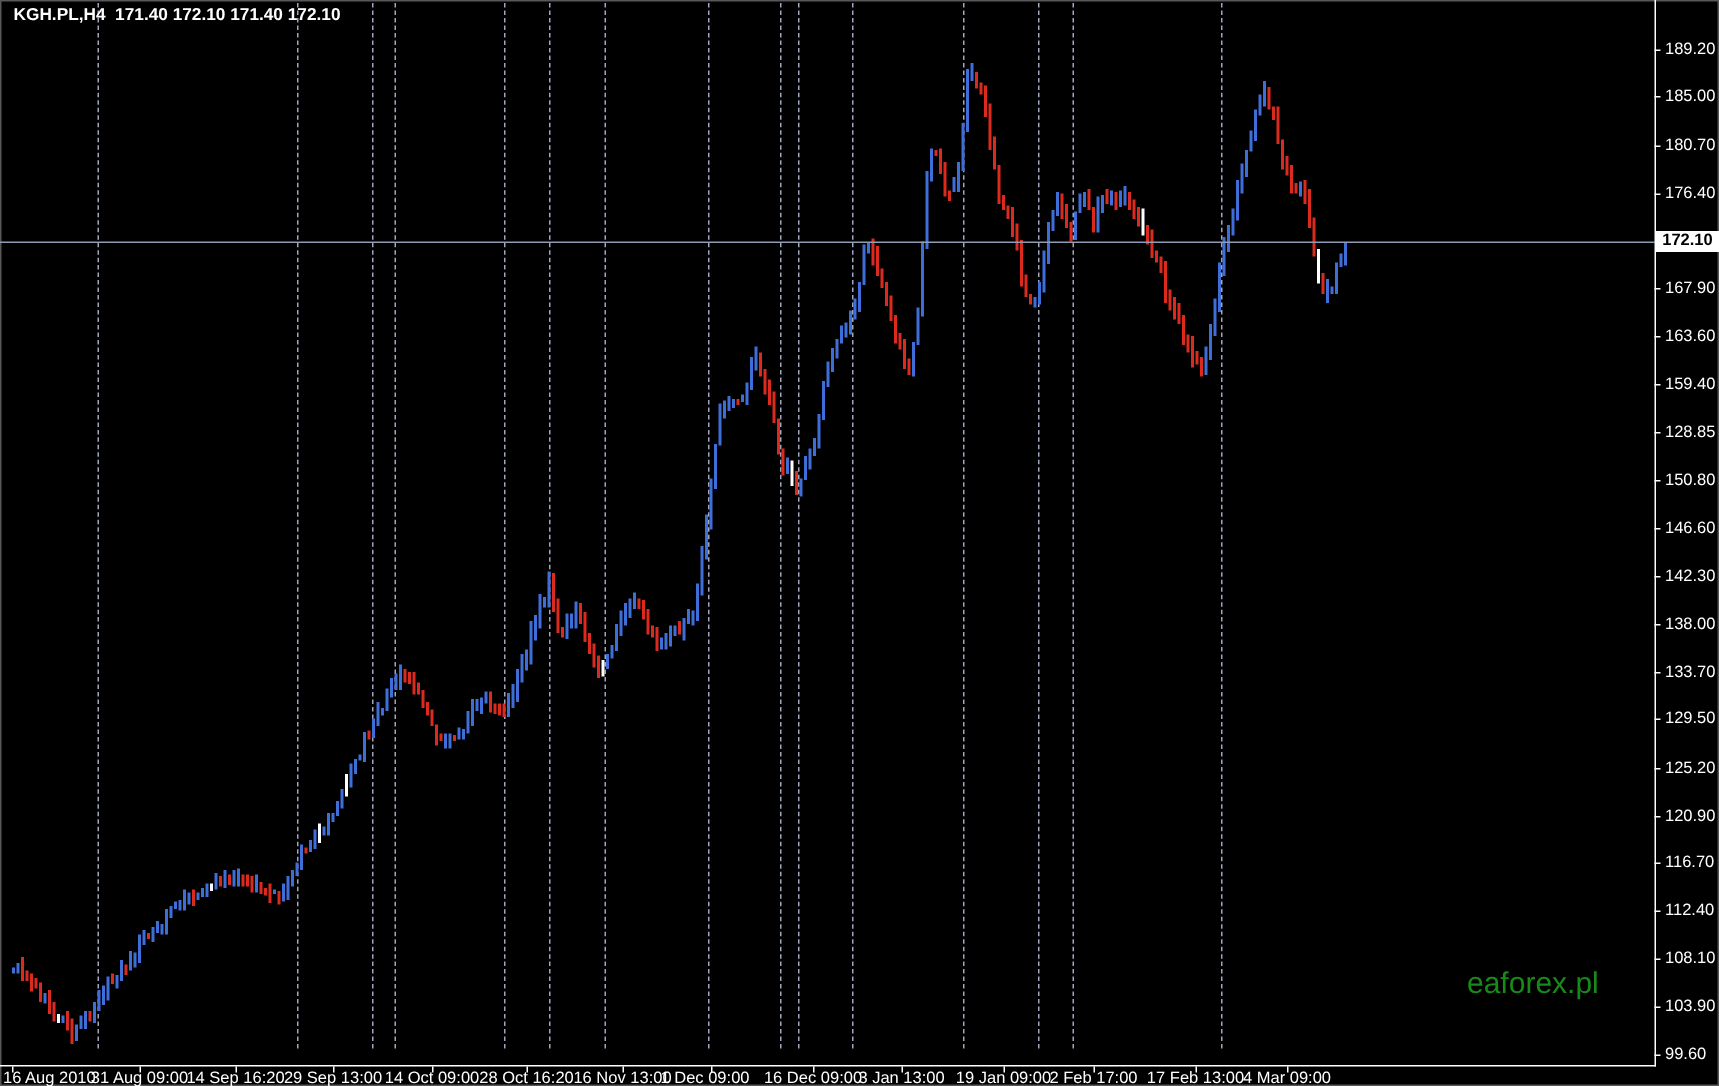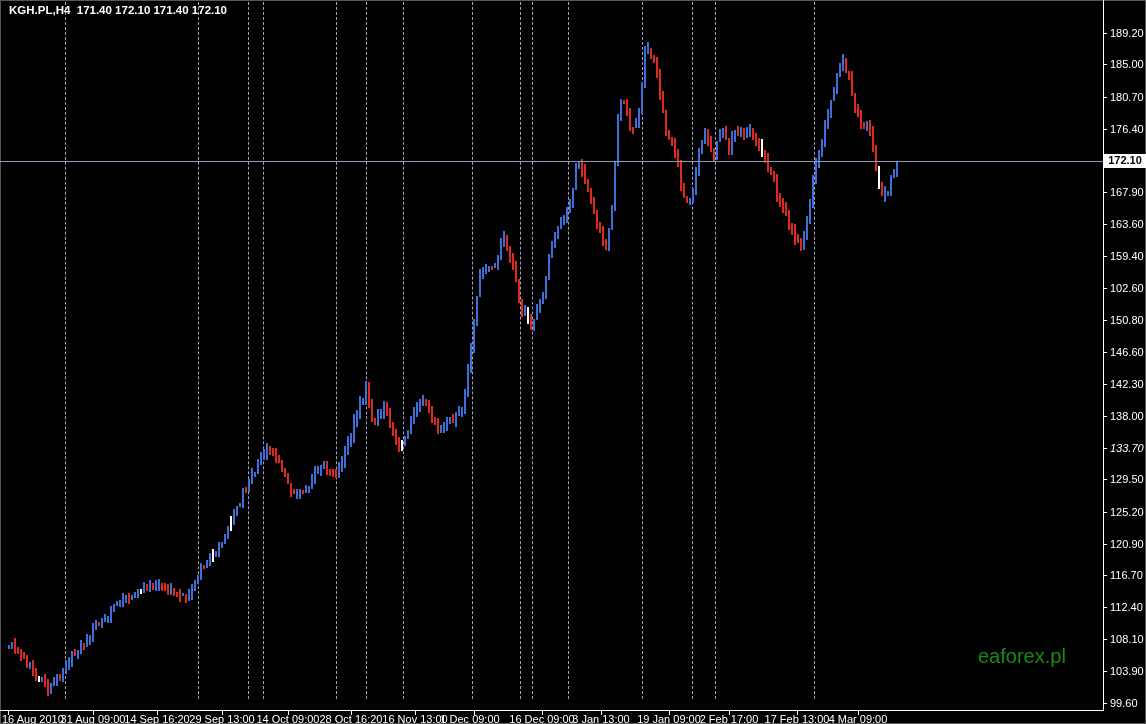--- a/index.html
+++ b/index.html
@@ -357,31 +357,31 @@
       <div class="ytick" style="left: 1103px; top: 129px;"></div>
       <div class="ylab" style="left: 1110px; top: 123px;">176.40</div>
       <div class="ytick" style="left: 1103px; top: 161px;"></div>
       <div class="ytick" style="left: 1103px; top: 192px;"></div>
       <div class="ylab" style="left: 1110px; top: 186px;">167.90</div>
       <div class="ytick" style="left: 1103px; top: 224px;"></div>
       <div class="ylab" style="left: 1110px; top: 218px;">163.60</div>
       <div class="ytick" style="left: 1103px; top: 256px;"></div>
       <div class="ylab" style="left: 1110px; top: 250px;">159.40</div>
       <div class="ytick" style="left: 1103px; top: 288px;"></div>
-      <div class="ylab" style="left: 1110px; top: 282px;">102.60</div>
+      <div class="ylab" style="left: 1110px; top: 282px;">128.85</div>
       <div class="ytick" style="left: 1103px; top: 320px;"></div>
       <div class="ylab" style="left: 1110px; top: 314px;">150.80</div>
       <div class="ytick" style="left: 1103px; top: 352px;"></div>
       <div class="ylab" style="left: 1110px; top: 346px;">146.60</div>
       <div class="ytick" style="left: 1103px; top: 384px;"></div>
       <div class="ylab" style="left: 1110px; top: 378px;">142.30</div>
       <div class="ytick" style="left: 1103px; top: 416px;"></div>
       <div class="ylab" style="left: 1110px; top: 410px;">138.00</div>
       <div class="ytick" style="left: 1103px; top: 448px;"></div>
-      <div class="ylab" style="left: 1110px; top: 442px; font-style: italic;">133.70</div>
+      <div class="ylab" style="left: 1110px; top: 442px;">133.70</div>
       <div class="ytick" style="left: 1103px; top: 479px;"></div>
       <div class="ylab" style="left: 1110px; top: 473px;">129.50</div>
       <div class="ytick" style="left: 1103px; top: 512px;"></div>
       <div class="ylab" style="left: 1110px; top: 506px;">125.20</div>
       <div class="ytick" style="left: 1103px; top: 544px;"></div>
       <div class="ylab" style="left: 1110px; top: 538px;">120.90</div>
       <div class="ytick" style="left: 1103px; top: 575px;"></div>
       <div class="ylab" style="left: 1110px; top: 569px;">116.70</div>
       <div class="ytick" style="left: 1103px; top: 607px;"></div>
       <div class="ylab" style="left: 1110px; top: 601px;">112.40</div>

